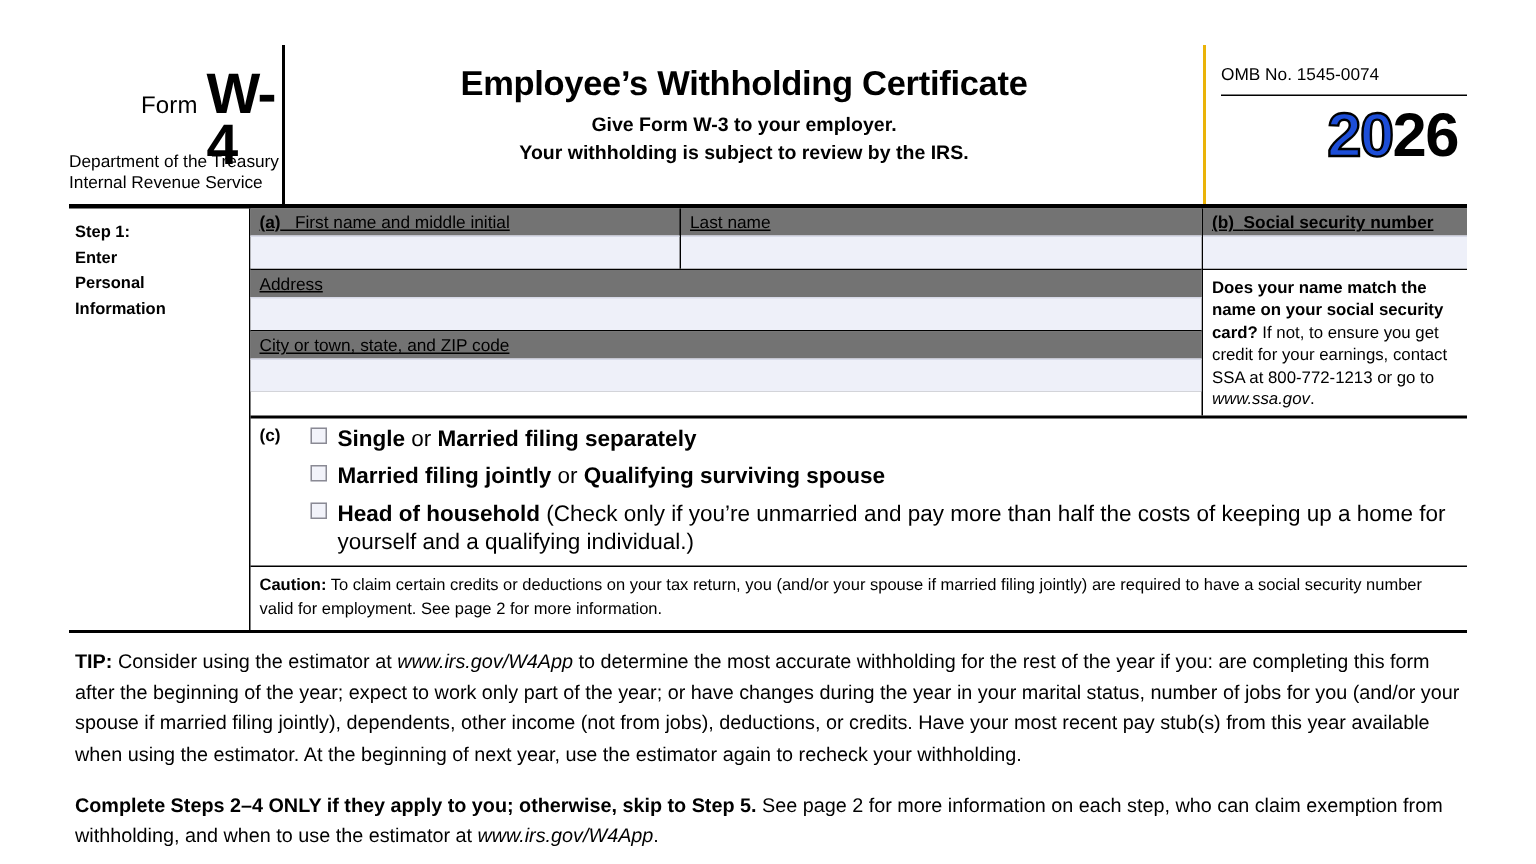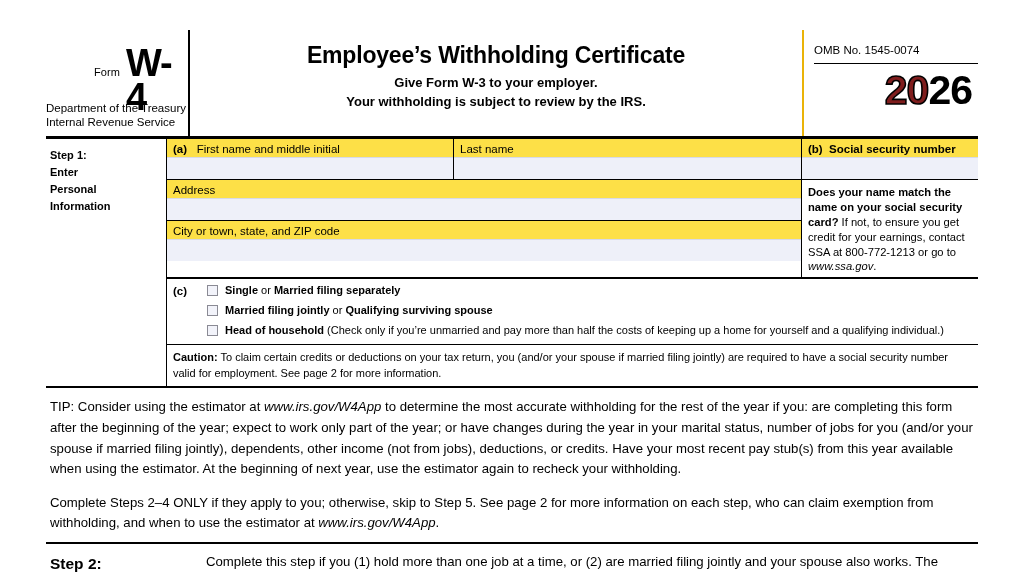--- a/index.html
+++ b/index.html
@@ -42,21 +42,21 @@
     position: relative;
     padding-right: 8px;
   }
   .form-line {
     display: flex;
     align-items: baseline;
     gap: 6px;
     padding-top: 16px;
   }
   .form-word {
-    font-size: 11px;
+    font-size: 16px;
     letter-spacing: .1px;
     padding-left: 48px;
   }
   .form-w4 {
     font-size: 38px;
     font-weight: bold;
     letter-spacing: -1.2px;
     line-height: .9;
   }
   .dept {
@@ -100,21 +100,21 @@
   .year {
     font-size: 41px;
     font-weight: bold;
     letter-spacing: -1px;
     text-align: right;
     padding-top: 6px;
     padding-right: 6px;
     line-height: 1;
   }
   .year .hollow {
-    color: #7f1d1d;
+    color: #1d4ed8;
     -webkit-text-stroke: 1.6px #000;
   }
 
   .rule-thick {
     border-top: 3px solid #000;
   }
   .rule-med {
     border-top: 2px solid #000;
   }
   .rule-thin {
@@ -141,21 +141,22 @@
     flex: 1 1 auto;
     border-left: 1px solid #000;
   }
 
   .frow {
     display: flex;
     align-items: stretch;
   }
   .fcell {
     position: relative;
-    background: #fde047;
+    background: #737373;
+    text-decoration: underline;
   }
   .fcell .cap {
     font-size: 11.5px;
     padding: 4px 0 2px 6px;
     white-space: nowrap;
   }
   .fcell .cap b { font-weight: bold; }
   .fill {
     background: #eef0f9;
     height: 21px;
@@ -199,21 +200,21 @@
     font-size: 11.5px;
     font-weight: bold;
     padding-left: 6px;
     padding-top: 1px;
   }
   .cbox-list { flex: 1 1 auto; }
   .cbox-row {
     display: flex;
     align-items: flex-start;
     margin-bottom: 6px;
-    font-size: 11px;
+    font-size: 15px;
     line-height: 1.25;
   }
   .cbox-row:last-child { margin-bottom: 0; }
   .cbox {
     width: 11px;
     height: 11px;
     flex: 0 0 11px;
     border: 1.3px solid #8a8a94;
     background: #f2f3fa;
     margin-right: 7px;
@@ -232,21 +233,21 @@
   
   .para-block {
     padding: 9px 2px 8px 4px;
   }
   .para {
     font-size: 13.2px;
     line-height: 1.56;
     margin: 0 0 0 0;
   }
   .para + .para { margin-top: 13px; }
-  .para b { font-weight: normal; text-align: center; }
+  .para b { font-weight: bold; text-align: center; }
   .para i { font-style: italic; }
 
   
   .step2 {
     display: flex;
     align-items: flex-start;
     padding-top: 8px;
   }
   .step2-label {
     width: 152px;

